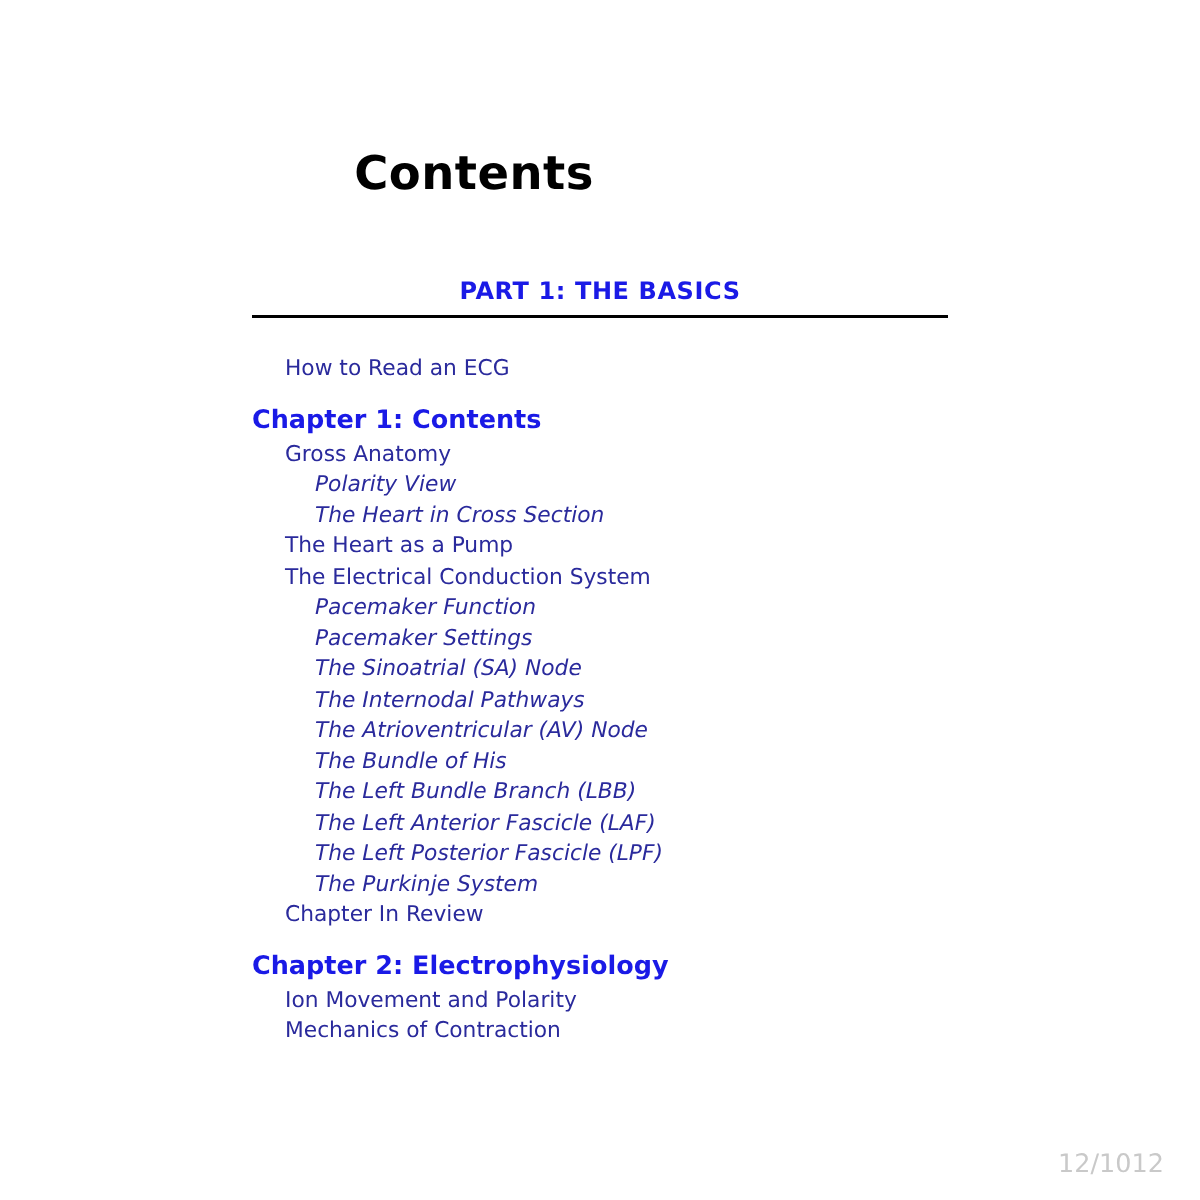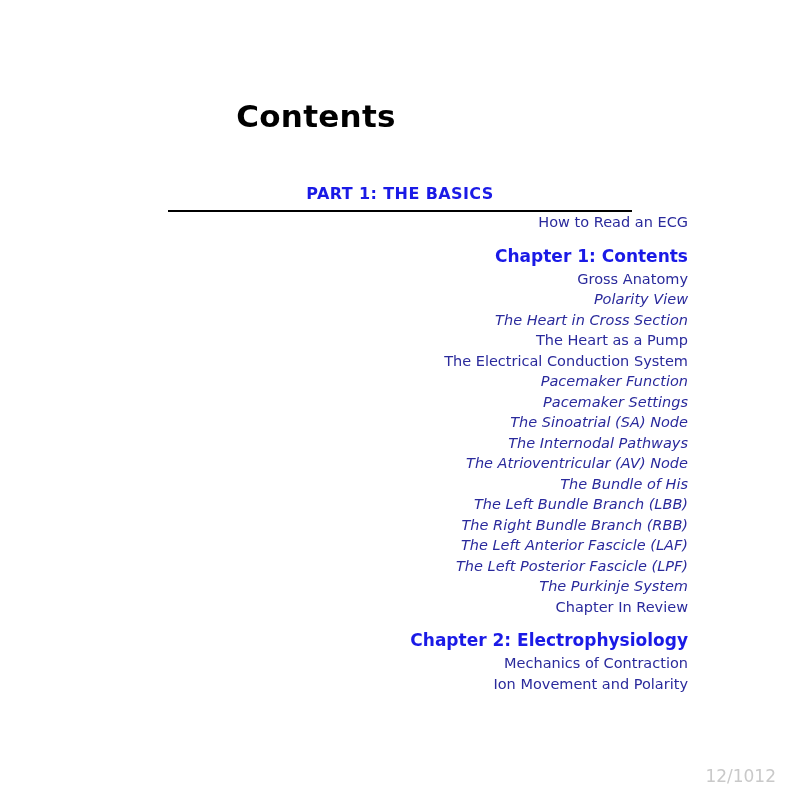--- a/index.html
+++ b/index.html
@@ -45,24 +45,23 @@
   .rule {
     position: absolute;
     top: 210px;
     left: 168px;
     width: 464px;
     height: 2px;
     background: #000000;
   }
   .toc {
     position: absolute;
-    top: 212px;
+    top: 236px;
     left: 168px;
     width: 520px;
-    text-align: right;
   }
   .entry {
     color: #2222cc;
     line-height: 1.0;
     white-space: nowrap;
   }
   .level-chapter {
     font-size: 17px;
     font-weight: bold;
     color: #1a1ae6;
@@ -113,25 +112,24 @@
       <div class="entry level-subsub">The Heart in Cross Section</div>
       <div class="entry level-sub">The Heart as a Pump</div>
       <div class="entry level-sub">The Electrical Conduction System</div>
       <div class="entry level-subsub">Pacemaker Function</div>
       <div class="entry level-subsub">Pacemaker Settings</div>
       <div class="entry level-subsub">The Sinoatrial (SA) Node</div>
       <div class="entry level-subsub">The Internodal Pathways</div>
       <div class="entry level-subsub">The Atrioventricular (AV) Node</div>
       <div class="entry level-subsub">The Bundle of His</div>
       <div class="entry level-subsub">The Left Bundle Branch (LBB)</div>
-      <div class="entry level-subsub">The Right Bundle Branch (RBB)</div>
       <div class="entry level-subsub">The Left Anterior Fascicle (LAF)</div>
       <div class="entry level-subsub">The Left Posterior Fascicle (LPF)</div>
       <div class="entry level-subsub">The Purkinje System</div>
       <div class="entry level-sub">Chapter In Review</div>
       <div class="entry level-chapter">Chapter 2: Electrophysiology</div>
+      <div class="entry level-sub">Ion Movement and Polarity</div>
       <div class="entry level-sub">Mechanics of Contraction</div>
-      <div class="entry level-sub">Ion Movement and Polarity</div>
     </div>
 
   <div class="page-number">12/1012</div>
 
 </div>
 
 </body></html>

